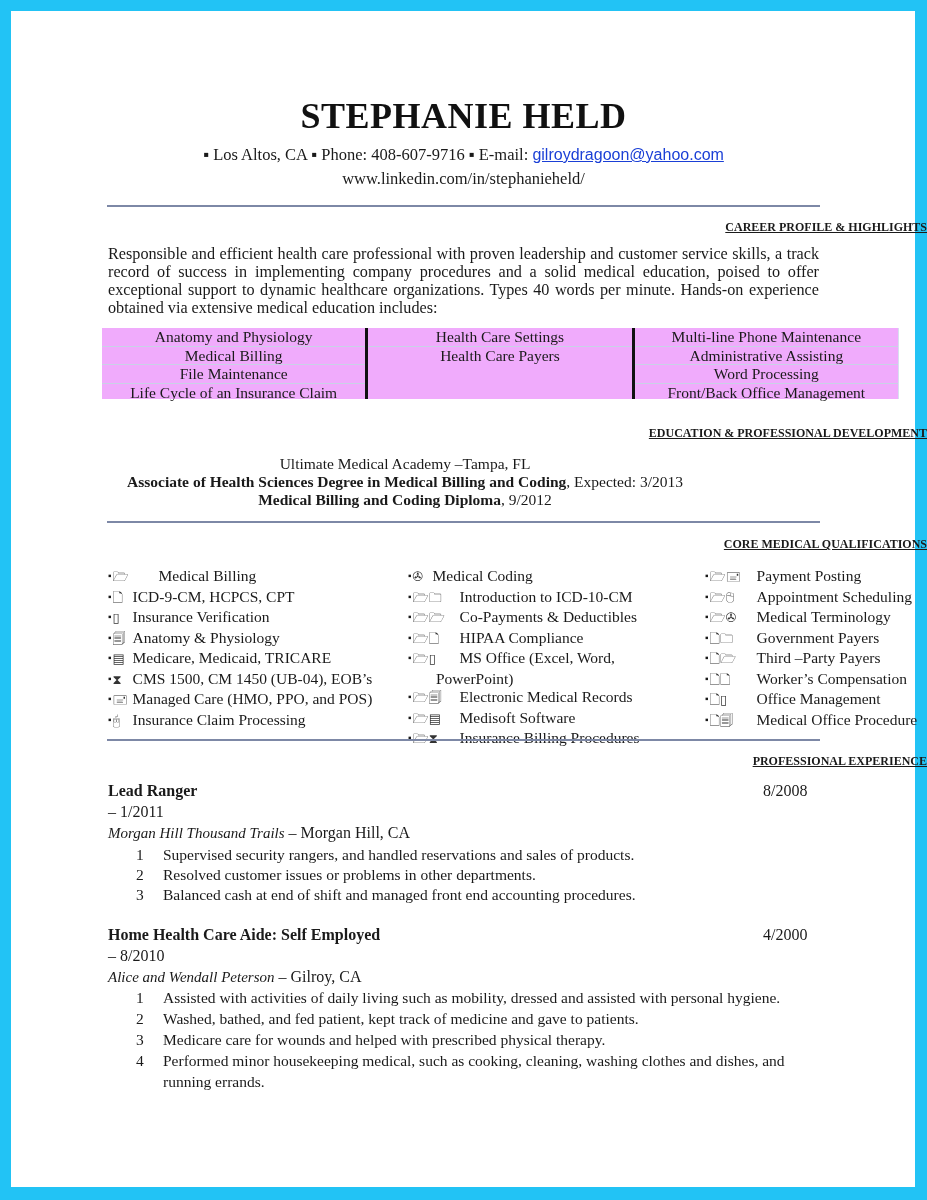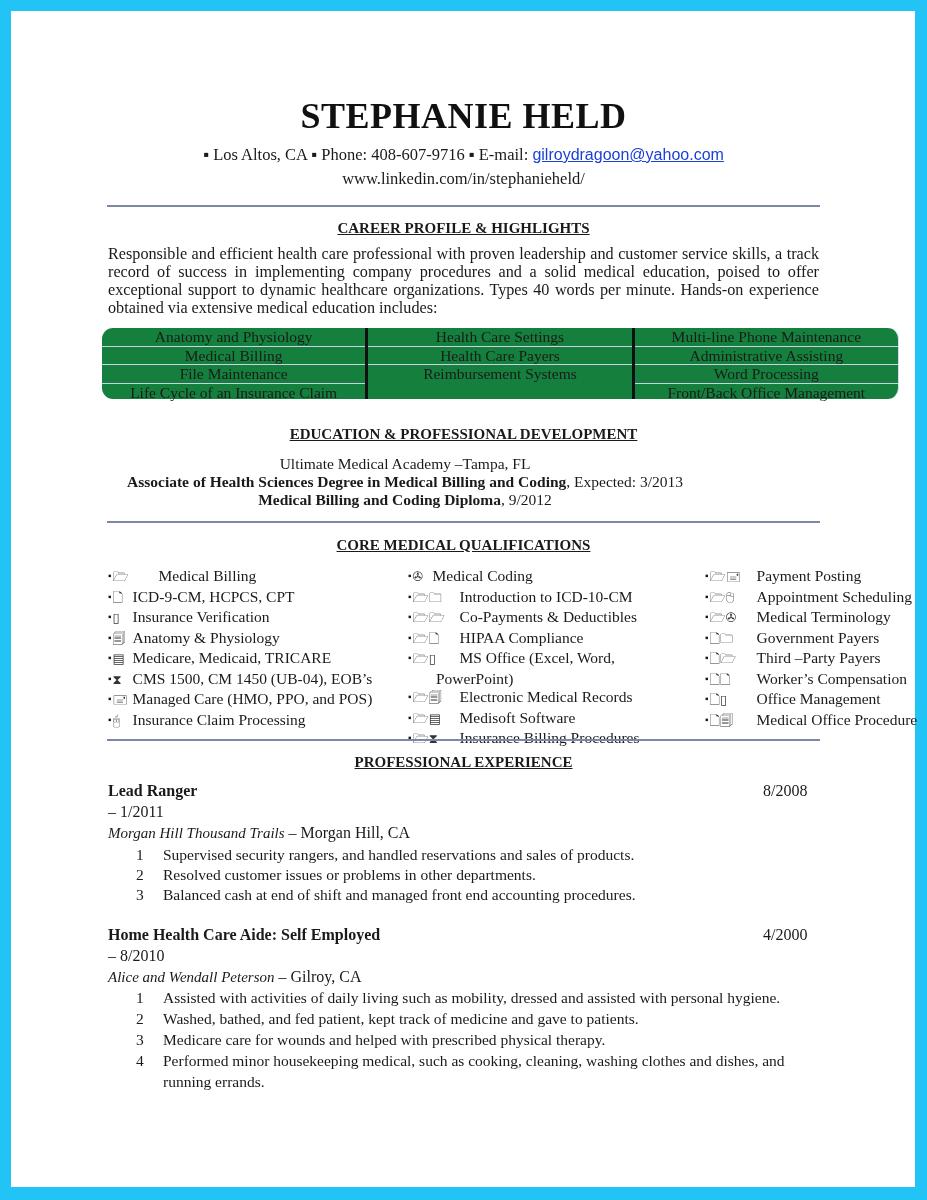--- a/index.html
+++ b/index.html
@@ -34,35 +34,34 @@
   .linkedin {
     left: 0; width: 927px; top: 169px;
     text-align: center; font-size: 16.5px;
   }
   .rule {
     height: 2px; background: #7d88a6;
     left: 107px; width: 713px;
   }
   .section-title {
     left: 0; width: 927px;
-    text-align: center;
-    font-weight: bold; font-size: 15px;
+    text-align: right;
+    font-weight: bold; font-size: 12px;
     text-decoration: underline;
   }
   .profile {
     left: 108px; width: 711px; top: 245px;
     font-size: 16.2px; line-height: 18px;
     text-align: justify;
   }
   .skills-table {
     left: 102px; top: 328px; width: 796px; height: 71px;
-    background: #15803d;
+    background: #f0abfc;
     display: flex;
     border-right: 1px solid #d8def0;
-    border-radius: 11px;
   }
   .skills-col {
     flex: 1; display: flex; flex-direction: column;
     text-align: center; font-size: 15.5px; line-height: 17.7px;
   }
   .skills-col .cell {
     border-bottom: 1px solid #c9d1e6;
     height: 17.5px; white-space: nowrap;
   }
   .skills-col .cell:last-child { border-bottom: none; }
@@ -120,21 +119,20 @@
   <div class="skills-col">
     <div class="cell">Anatomy and Physiology</div>
     <div class="cell">Medical Billing</div>
     <div class="cell">File Maintenance</div>
     <div class="cell">Life Cycle of an Insurance Claim</div>
   </div>
   <div class="divider"></div>
   <div class="skills-col">
     <div class="cell">Health Care Settings</div>
     <div class="cell">Health Care Payers</div>
-    <div class="cell">Reimbursement Systems</div>
   </div>
   <div class="divider"></div>
   <div class="skills-col">
     <div class="cell">Multi-line Phone Maintenance</div>
     <div class="cell">Administrative Assisting</div>
     <div class="cell">Word Processing</div>
     <div class="cell">Front/Back Office Management</div>
   </div>
 </div>
 

